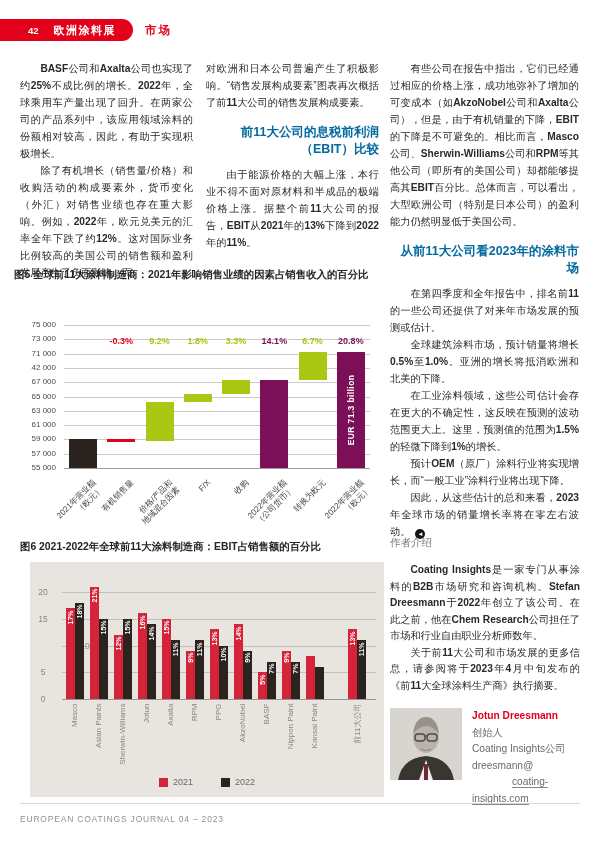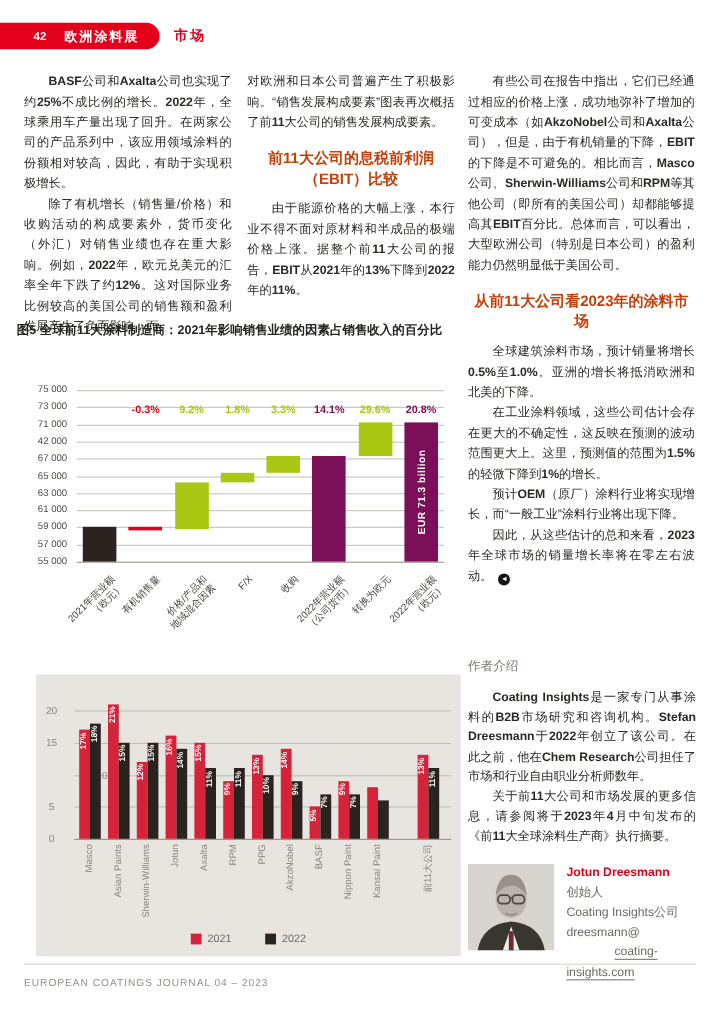--- a/index.html
+++ b/index.html
@@ -14,21 +14,21 @@
   .hdr-tab{position:absolute;left:145px;top:19px;height:22px;line-height:23px;color:#e2001a;
            font-size:11.5px;font-weight:bold;letter-spacing:2px;}
 
   
   .col{position:absolute;top:60px;font-size:10.2px;line-height:17px;text-align:justify;color:#2b2926;}
   .col p{margin:0;text-indent:2em;}
   .col p.noindent{text-indent:0;}
   .col1{left:20px;width:173px;}
   .col2{left:206px;width:173px;}
   .col3{left:390px;width:189px;}
-  .redhead{color:#c2410c;font-size:12.5px;line-height:16.5px;font-weight:bold;margin:13px 0 9px 0;text-align:center;}
+  .redhead{color:#0369a1;font-size:12.5px;line-height:16.5px;font-weight:bold;margin:13px 0 9px 0;text-align:right;}
   b{font-weight:bold;}
   .endmark{display:inline-block;width:10px;height:10px;border-radius:50%;background:#161412;color:#fff;
            font-size:6px;line-height:10px;text-align:center;vertical-align:-1px;margin-left:5px;text-indent:0;}
 
   
   .figcap{font-size:10.4px;font-weight:bold;color:#262422;margin:0;}
 
   
   .fig5{position:absolute;left:14px;top:268px;width:364px;height:272px;}
   #fig5-plot{position:absolute;left:0;top:0;width:364px;height:272px;}
@@ -59,21 +59,21 @@
   .f6-blab{position:absolute;height:9px;font-size:7px;font-weight:bold;color:#fff;text-align:right;
            transform:rotate(-90deg);white-space:nowrap;}
   .f6-xlab{position:absolute;width:80px;height:11px;font-size:8px;color:#8a857f;text-align:right;
            transform:rotate(-90deg);white-space:nowrap;}
   .f6-legend{position:absolute;left:0;right:0;bottom:10px;display:flex;justify-content:center;gap:28px;}
   .leg-item{display:flex;align-items:center;gap:5px;font-size:9px;color:#6d6964;}
   .leg-sw{width:9px;height:9px;display:inline-block;}
 
   
   .author{position:absolute;left:390px;top:536px;width:190px;}
-  .author h3{margin:12px 0 12px 0;font-size:10.5px;font-weight:normal;color:#7d7872;}
+  .author h3{margin:0 0 12px 0;font-size:10.5px;font-weight:normal;color:#7d7872;}
   .author p{margin:0;font-size:10.2px;line-height:16.5px;text-align:justify;text-indent:2em;color:#2b2926;}
   .acard{display:flex;margin-top:14px;}
   .aphoto{width:72px;height:72px;flex:0 0 72px;}
   .ainfo{margin-left:10px;font-size:10.2px;line-height:16.5px;color:#6d6964;}
   .aname{color:#e2001a;font-weight:bold;}
   .aemail{color:#6d6964;text-decoration:none;}
   .aemail .l2{border-bottom:1px solid #8a857f;margin-left:40px;}
 
   
   .f-rule{position:absolute;left:20px;top:803px;width:560px;height:1px;background:#dad6d1;}
@@ -97,20 +97,21 @@
 
   <section class="col col2">
     <p class="noindent">对欧洲和日本公司普遍产生了积极影响。“销售发展构成要素”图表再次概括了前<b>11</b>大公司的销售发展构成要素。</p>
     <h2 class="redhead">前11大公司的息税前利润（EBIT）比较</h2>
     <p>由于能源价格的大幅上涨，本行业不得不面对原材料和半成品的极端价格上涨。据整个前<b>11</b>大公司的报告，<b>EBIT</b>从<b>2021</b>年的<b>13%</b>下降到<b>2022</b>年的<b>11%</b>。</p>
   </section>
 
   <section class="col col3">
     <p>有些公司在报告中指出，它们已经通过相应的价格上涨，成功地弥补了增加的可变成本（如<b>AkzoNobel</b>公司和<b>Axalta</b>公司），但是，由于有机销量的下降，<b>EBIT</b>的下降是不可避免的。相比而言，<b>Masco</b>公司、<b>Sherwin-Williams</b>公司和<b>RPM</b>等其他公司（即所有的美国公司）却都能够提高其<b>EBIT</b>百分比。总体而言，可以看出，大型欧洲公司（特别是日本公司）的盈利能力仍然明显低于美国公司。</p>
     <h2 class="redhead">从前11大公司看2023年的涂料市场</h2>
+    <p>在第四季度和全年报告中，排名前<b>11</b>的一些公司还提供了对来年市场发展的预测或估计。</p>
     <p>全球建筑涂料市场，预计销量将增长<b>0.5%</b>至<b>1.0%</b>。亚洲的增长将抵消欧洲和北美的下降。</p>
     <p>在工业涂料领域，这些公司估计会存在更大的不确定性，这反映在预测的波动范围更大上。这里，预测值的范围为<b>1.5%</b>的轻微下降到<b>1%</b>的增长。</p>
     <p>预计<b>OEM</b>（原厂）涂料行业将实现增长，而“一般工业”涂料行业将出现下降。</p>
     <p><span>因此，从这些估计的总和来看，<b>2023</b>年全球市场的销量增长率将在零左右波动。</span><span class="endmark">◄</span></p>
   </section>
 
   <figure class="fig5" style="margin:0">
     <figcaption class="figcap">图5 全球前11大涂料制造商：2021年影响销售业绩的因素占销售收入的百分比</figcaption>
     <div id="fig5-plot">
         <div class="f5-line" style="left: 50px; top: 57px; width: 306px;"></div>
@@ -149,31 +150,32 @@
         <div class="f5-pct green" style="left: 160.875px; top: 68px; width: 46px;">1.8%</div>
         <div class="f5-xlab" style="left: 111.875px; top: 210px;">F/X</div>
         <div class="f5-bar green" style="left: 208.125px; top: 112.341px; width: 28px; height: 13.9425px;"></div>
         <div class="f5-pct green" style="left: 199.125px; top: 68px; width: 46px;">3.3%</div>
         <div class="f5-xlab" style="left: 150.125px; top: 210px;">收购</div>
         <div class="f5-bar purple" style="left: 246.375px; top: 111.912px; width: 28px; height: 88.088px;"></div>
         <div class="f5-pct purple" style="left: 237.375px; top: 68px; width: 46px;">14.1%</div>
         <div class="f5-xlab" style="left: 188.375px; top: 210px;">2022年营业额
 （公司货币）</div>
         <div class="f5-bar green" style="left: 284.625px; top: 83.6695px; width: 28px; height: 28.2425px;"></div>
-        <div class="f5-pct green" style="left: 275.625px; top: 68px; width: 46px;">29.6%</div>
+        <div class="f5-pct green" style="left: 275.625px; top: 68px; width: 46px;">6.7%</div>
         <div class="f5-xlab" style="left: 226.625px; top: 210px;">转换为欧元</div>
         <div class="f5-bar purple" style="left: 322.875px; top: 83.6695px; width: 28px; height: 116.331px;"></div>
         <div class="f5-pct purple" style="left: 313.875px; top: 68px; width: 46px;">20.8%</div>
         <div class="f5-inner" style="left: 287.71px; top: 136.835px; width: 98.3305px;">EUR 71.3 billion</div>
         <div class="f5-xlab" style="left: 264.875px; top: 210px;">2022年营业额
 （欧元）</div>
       </div>
   </figure>
 
   <figure class="fig6" style="margin:0">
+    <figcaption class="figcap">图6 2021-2022年全球前11大涂料制造商：EBIT占销售额的百分比</figcaption>
     <div class="f6-panel">
       <div id="fig6-plot" style="position:absolute;left:0;top:0;right:0;bottom:0;">
           <div class="f6-line dark" style="left: 32px; top: 137px; width: 314px;"></div>
           <div class="f6-tick" style="top: 132px;">0</div>
           <div class="f6-line" style="left: 32px; top: 110.25px; width: 314px;"></div>
           <div class="f6-tick" style="top: 105.25px;">5</div>
           <div class="f6-line" style="left: 32px; top: 83.5px; width: 314px;"></div>
           <div class="f6-tick" style="top: 78.5px; margin-left: 42px;">10</div>
           <div class="f6-line" style="left: 32px; top: 56.75px; width: 314px;"></div>
           <div class="f6-tick" style="top: 51.75px;">15</div>

